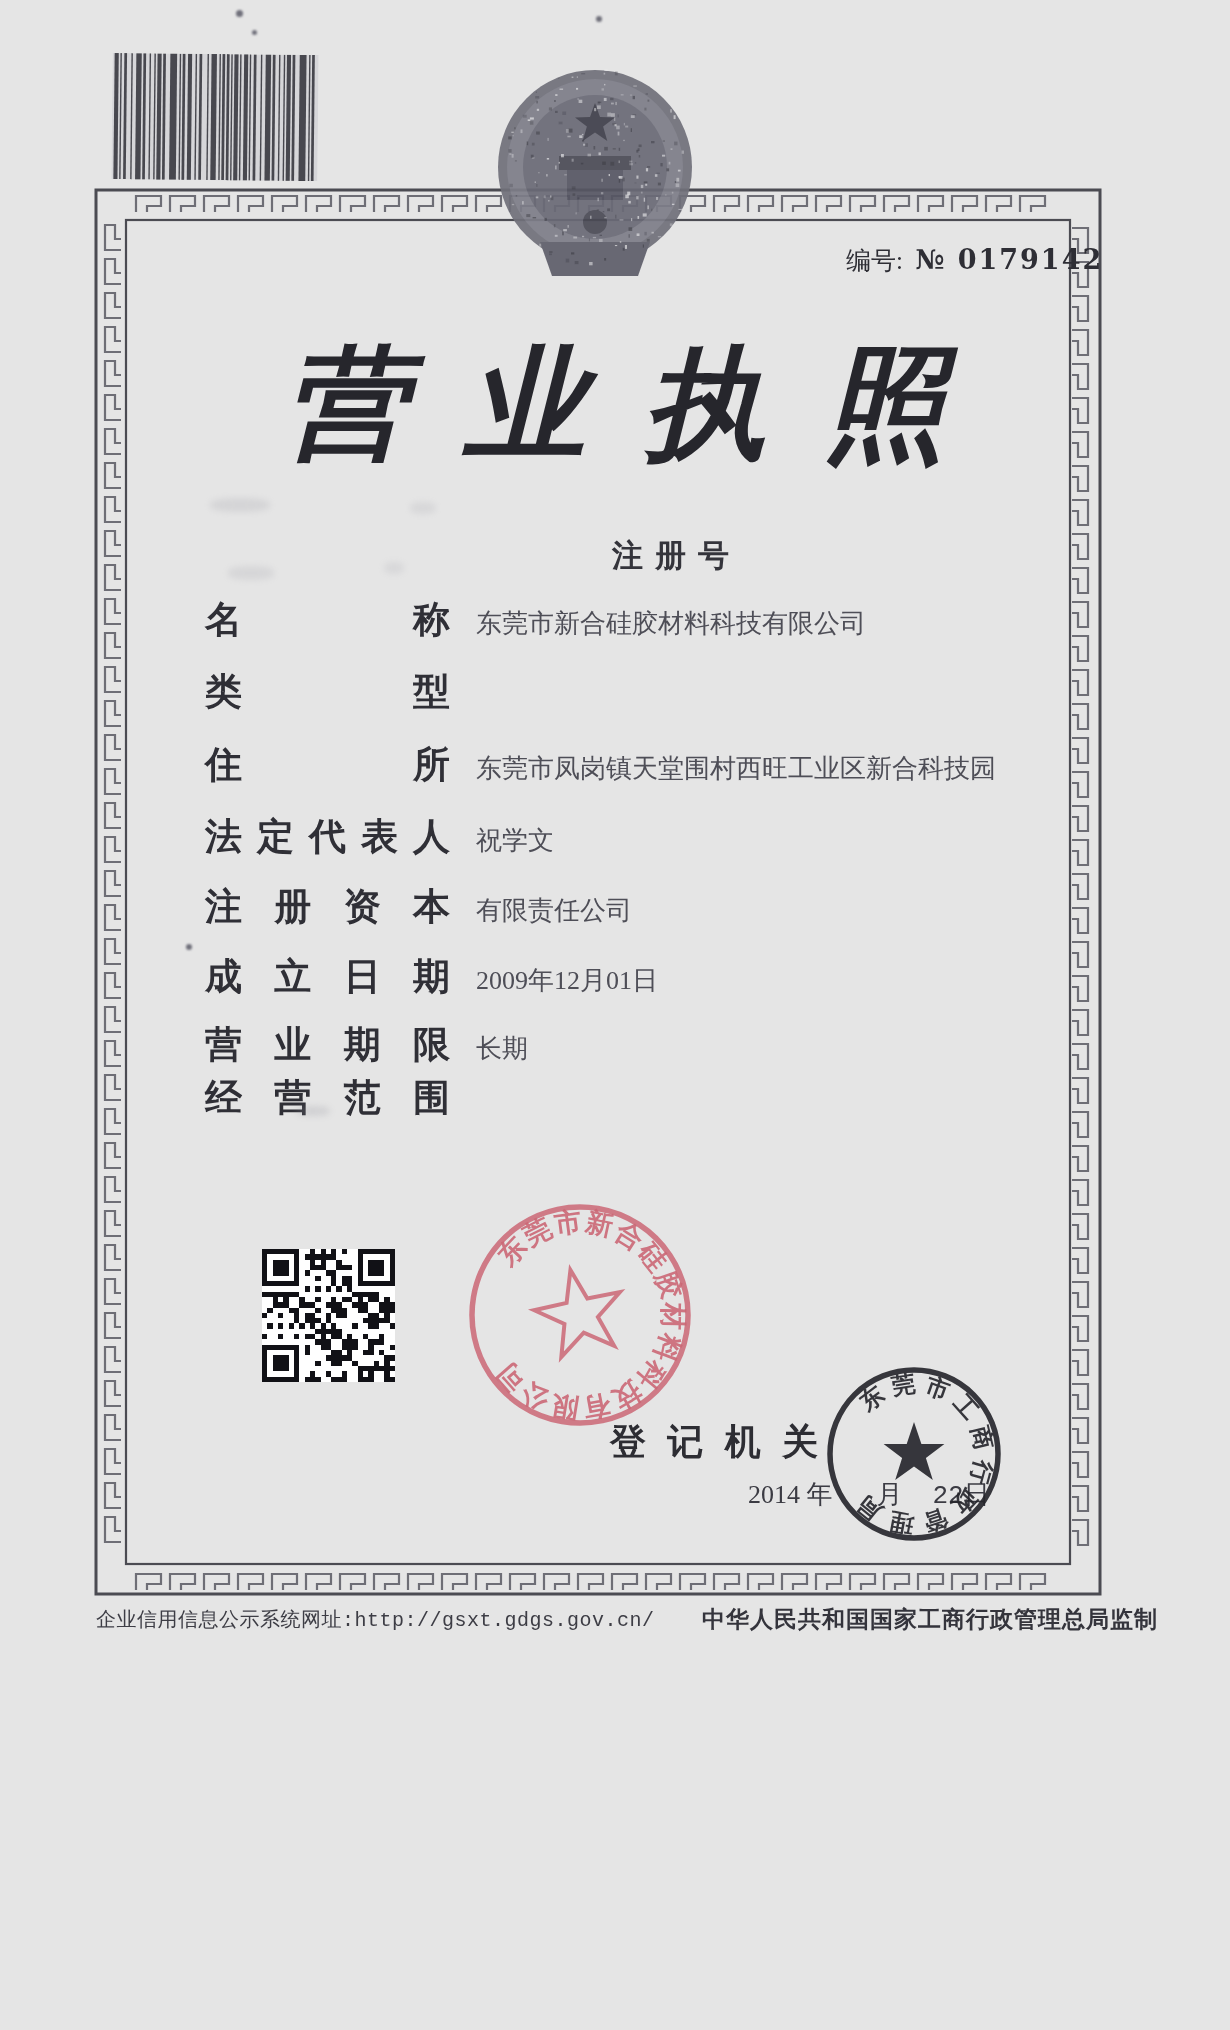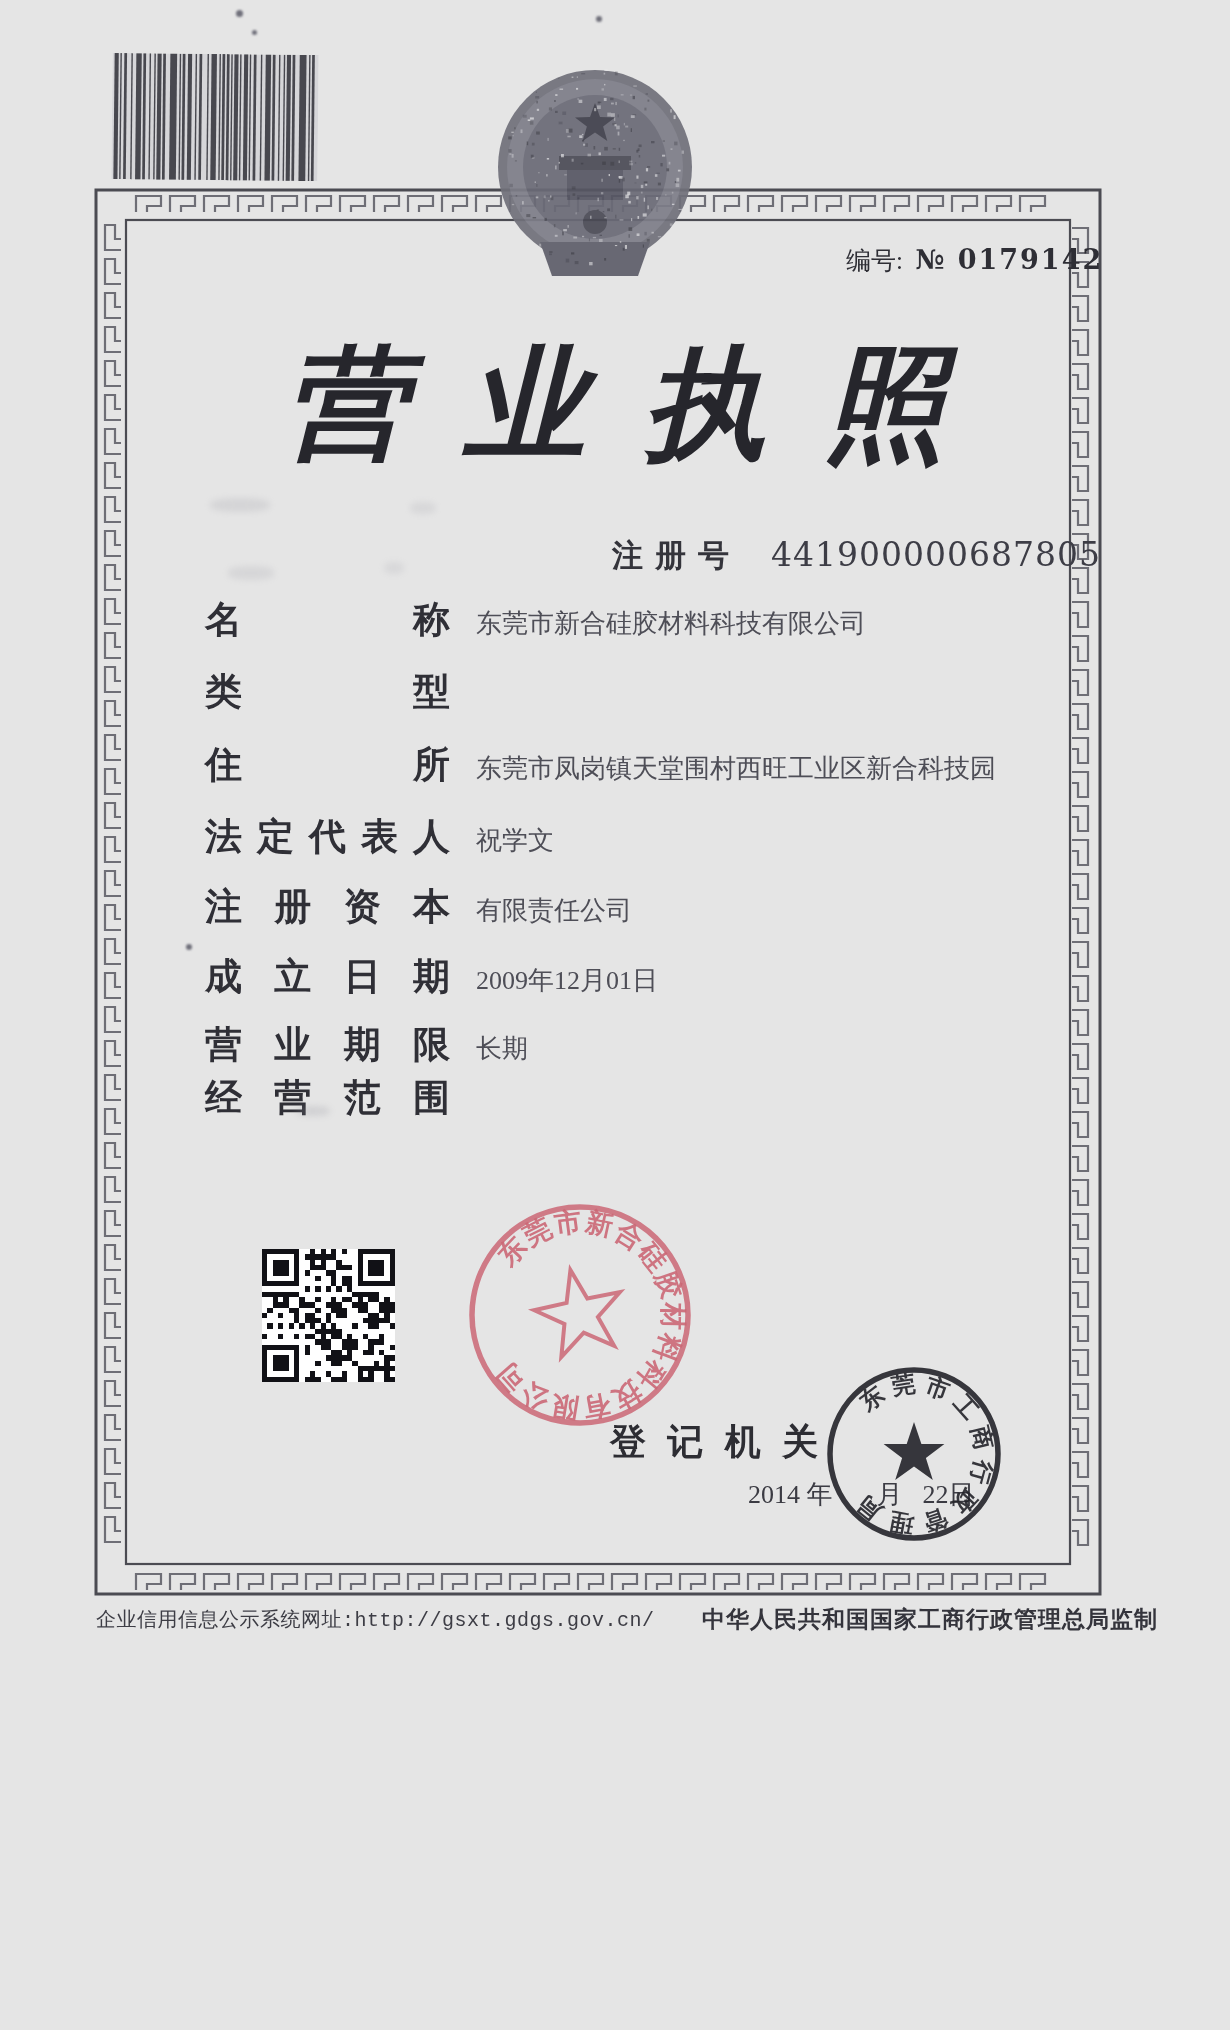--- a/index.html
+++ b/index.html
@@ -23,21 +23,21 @@
   #regno-line .rnum{font-family:"DejaVu Serif",serif;font-size:33px;color:#3d3d46;letter-spacing:1px;}
   .row{position:absolute;left:205px;display:flex;align-items:flex-start;z-index:2;}
   .flabel{width:245px;flex:0 0 245px;display:flex;justify-content:space-between;
           font-size:37px;font-weight:700;color:#2f2f36;line-height:1.1;}
   .fvalue{margin-left:26px;padding-top:7px;font-size:26px;color:#4e4e57;max-width:612px;line-height:1.33;}
   .fvalue.scope{font-size:23px;padding-top:6px;color:#45454e;text-align:justify;}
   #registry-label{left:610px;top:1418px;width:208px;display:flex;justify-content:space-between;
                   font-size:36px;font-weight:700;color:#2d2d33;}
   #date-line{left:748px;top:1477px;font-size:26px;color:#3b3b43;display:flex;align-items:baseline;}
   #date-line .d2{margin-left:44px;}
-  #date-line .d3{margin-left:20px;}
+  #date-line .d3{margin-left:30px;font-family:Liberation Mono, monospace;}
   
   #qr-svg{position:absolute;left:262px;top:1249px;z-index:2;}
   #company-seal{position:absolute;left:440px;top:1172px;z-index:5;transform:rotate(-12deg);opacity:.88;}
   #registry-seal{position:absolute;left:822px;top:1362px;z-index:6;opacity:.9;}
   
   #footer-left{left:96px;top:1606px;font-family:"Liberation Mono","DejaVu Sans Mono",monospace;
                font-size:20px;color:#3d3d45;letter-spacing:.5px;}
   #footer-right{left:702px;top:1604px;font-size:23px;font-weight:600;color:#34343c;letter-spacing:1px;}
   
   .smudge{position:absolute;background:#8d8d97;border-radius:40%;filter:blur(3px);z-index:2;}
@@ -451,21 +451,20 @@
 
   <div class="txt" id="serial-line">
     <span>编号:</span>
     <span class="no">№ 0179142</span>
   </div>
 
   <div class="txt" id="cert-title">营业执照</div>
 
   <div class="txt" id="regno-line">
     <span class="rlab">注册号</span>
-    <span class="rnum">441900000687805</span>
   </div>
 
   <div class="row" style="top:600px">
     <div class="flabel">
         <span>名</span>
         <span>称</span>
       </div>
     <div class="fvalue">东莞市新合硅胶材料科技有限公司</div>
   </div>
   <div class="row" style="top:672px">

